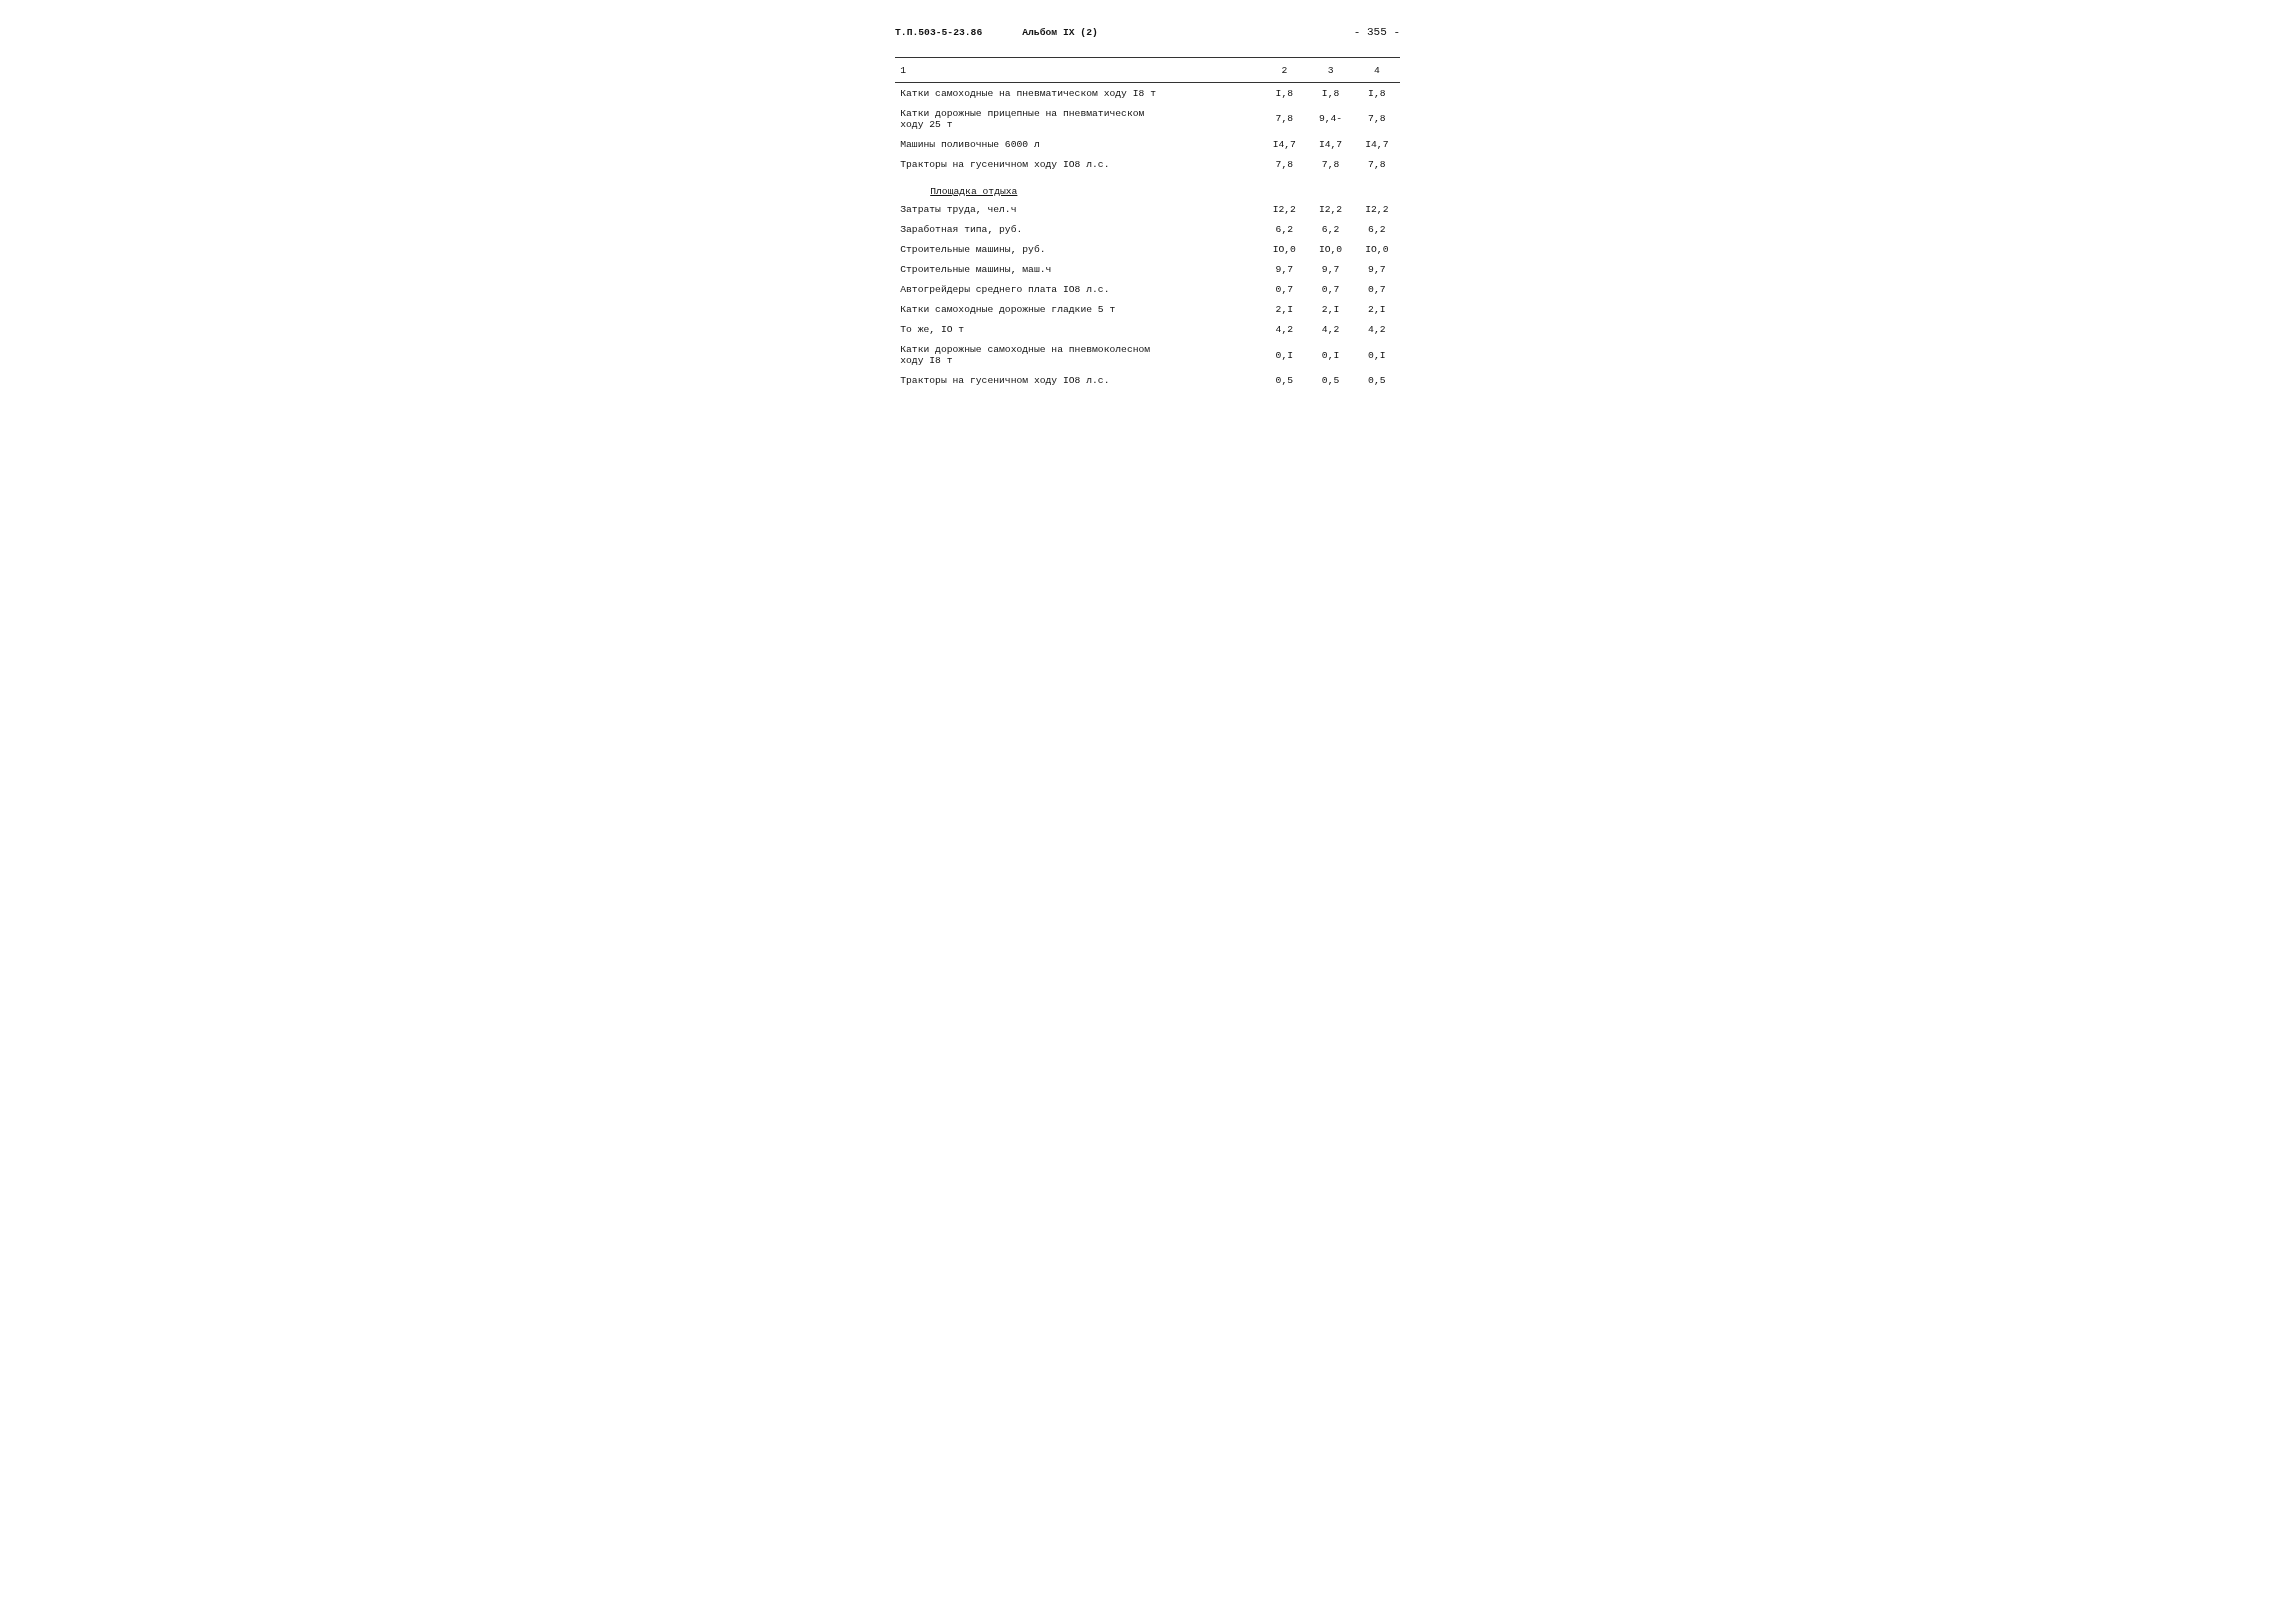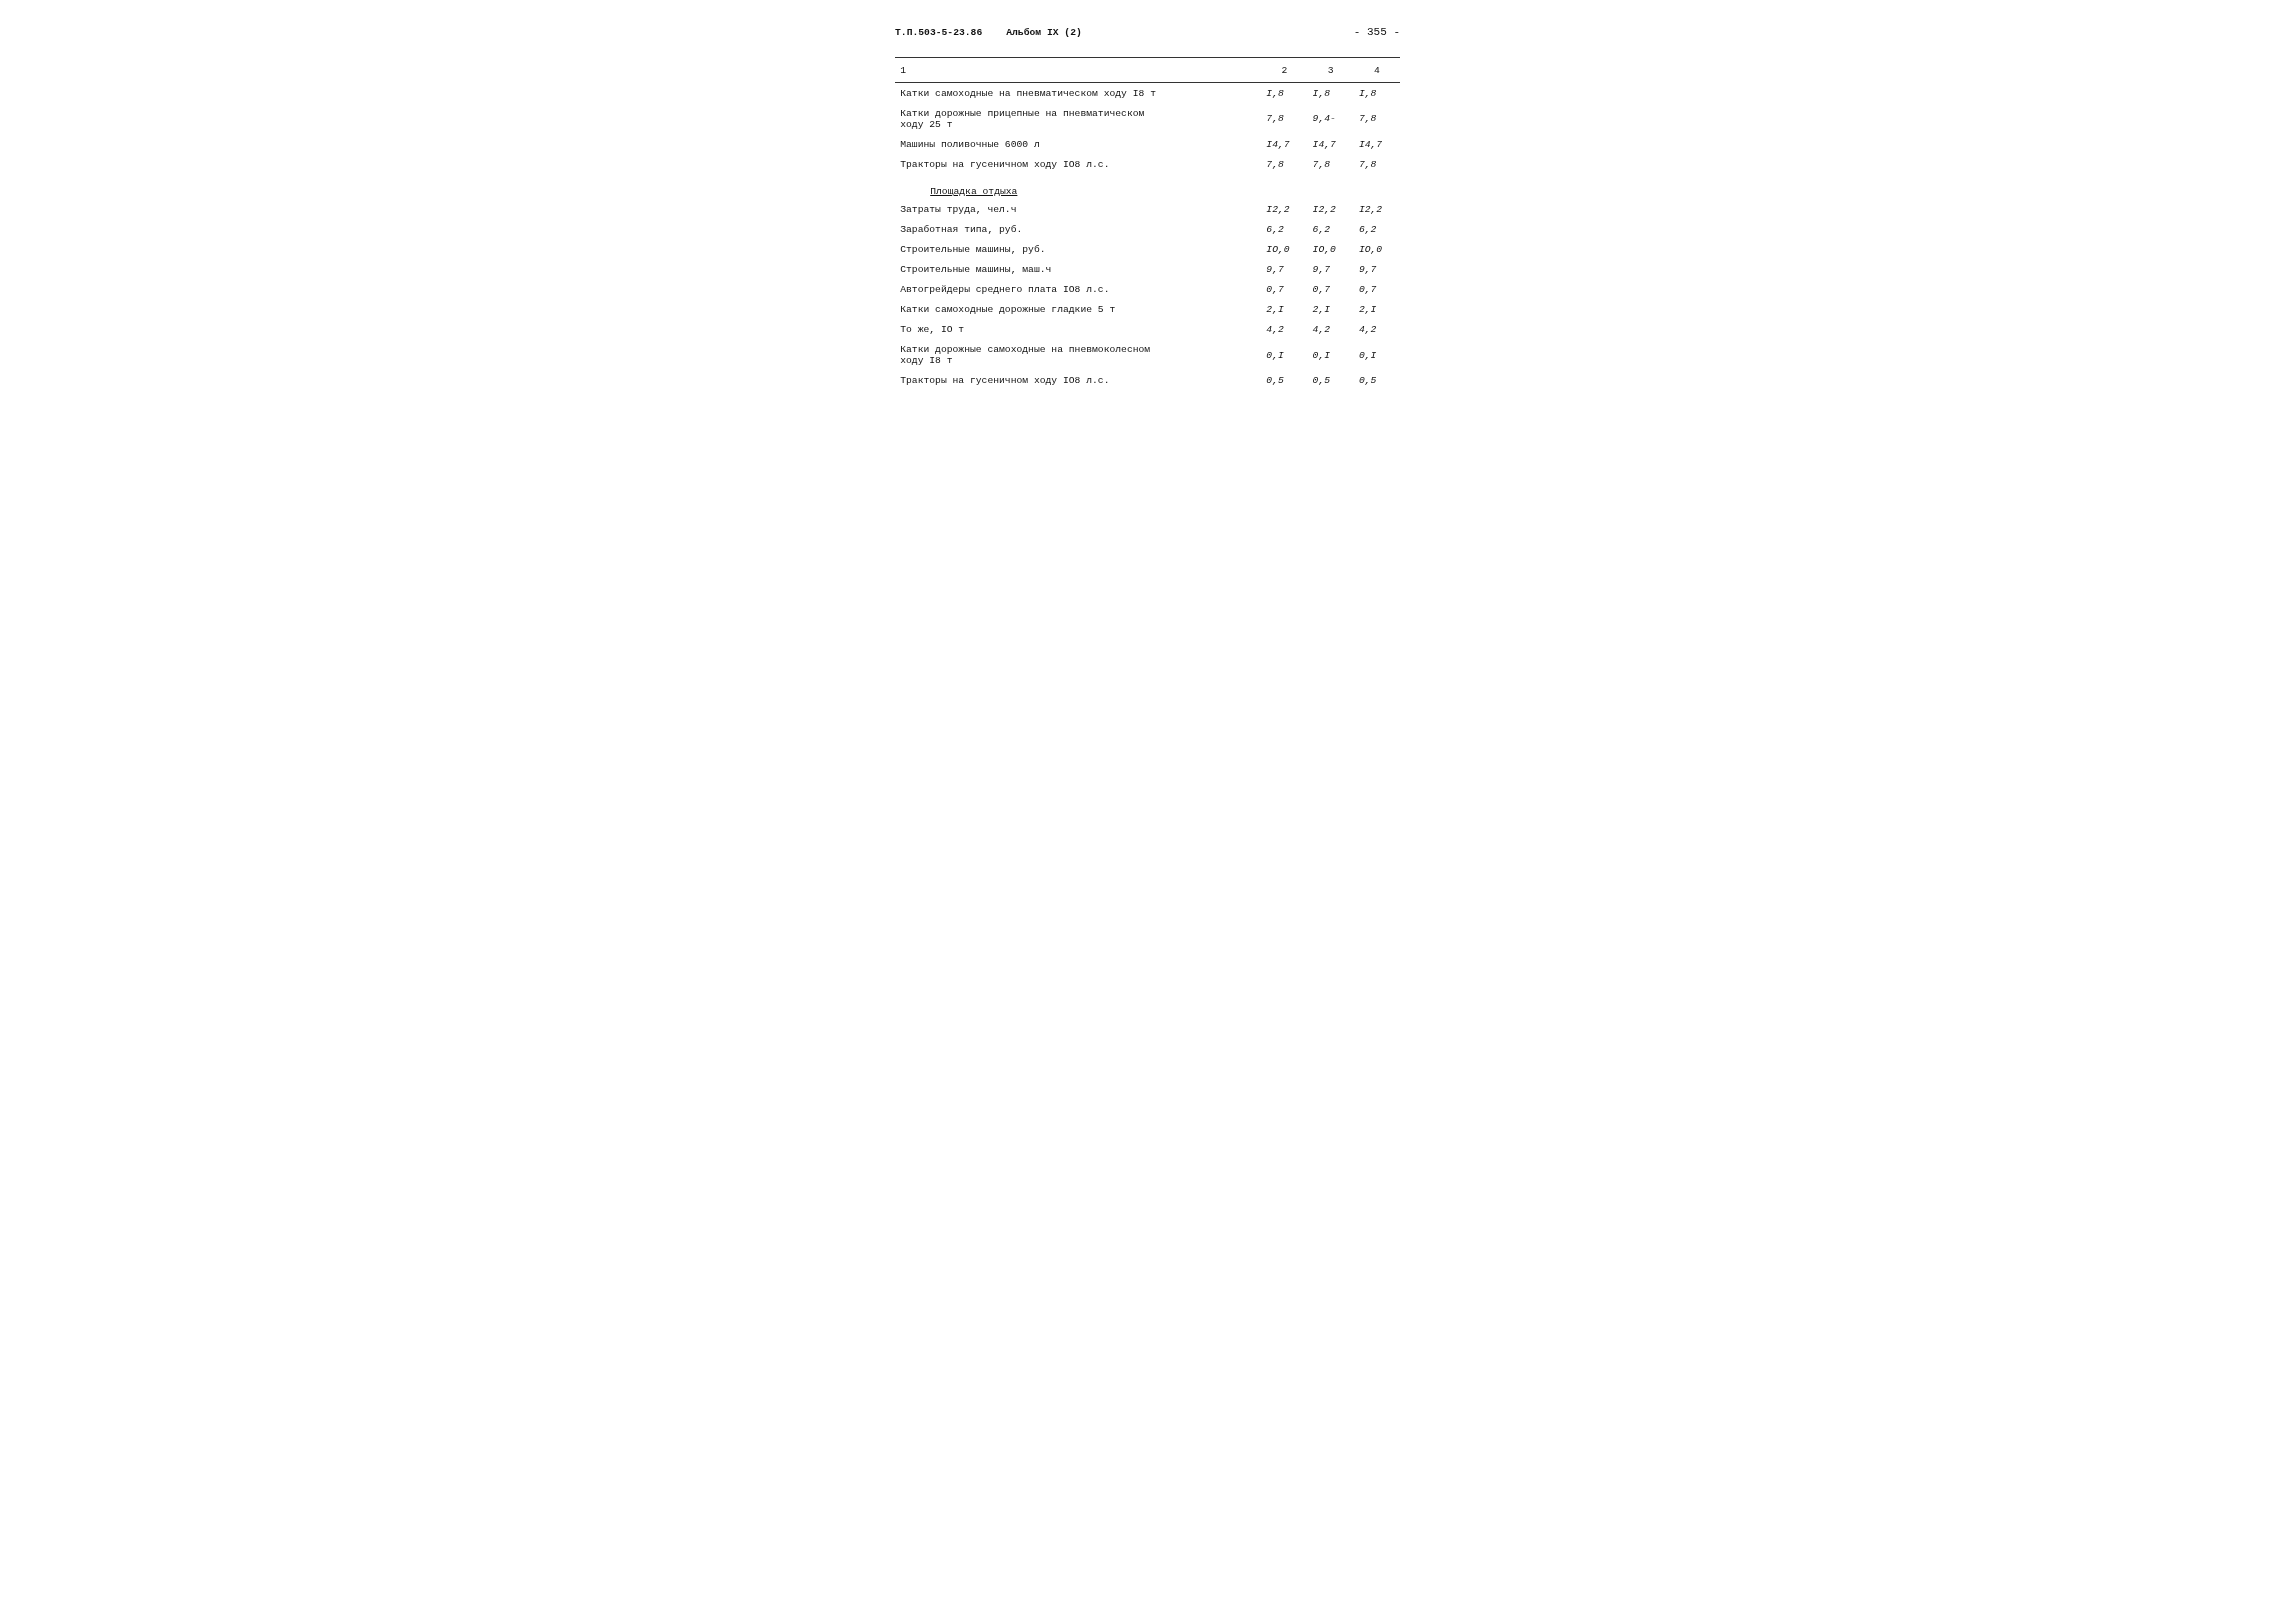--- a/index.html
+++ b/index.html
@@ -14,21 +14,21 @@
       font-size: 9.7px;
       color: #111;
       padding: 26px 39px;
       max-width: 583px;
       margin: 0 auto;
     }
 
     .header {
       display: flex;
       align-items: center;
-      gap: 24px;
+      gap: 40px;
       margin-bottom: 19.4px;
       font-size: 9.7px;
     }
 
     .header-code {
       font-weight: bold;
     }
 
     .header-album {
       font-weight: bold;
@@ -64,21 +64,21 @@
     tbody tr td {
       padding: 4.5px 5.2px;
       vertical-align: middle;
     }
 
     tbody tr td:first-child {
       text-align: left;
     }
 
     tbody tr td:not(:first-child) {
-      font-style: italic;
+      text-align: center;
     }
 
     .section-header td {
       padding-top: 11.7px;
       padding-bottom: 2.6px;
       font-style: normal;
     }
 
     .section-title {
       text-decoration: underline;

